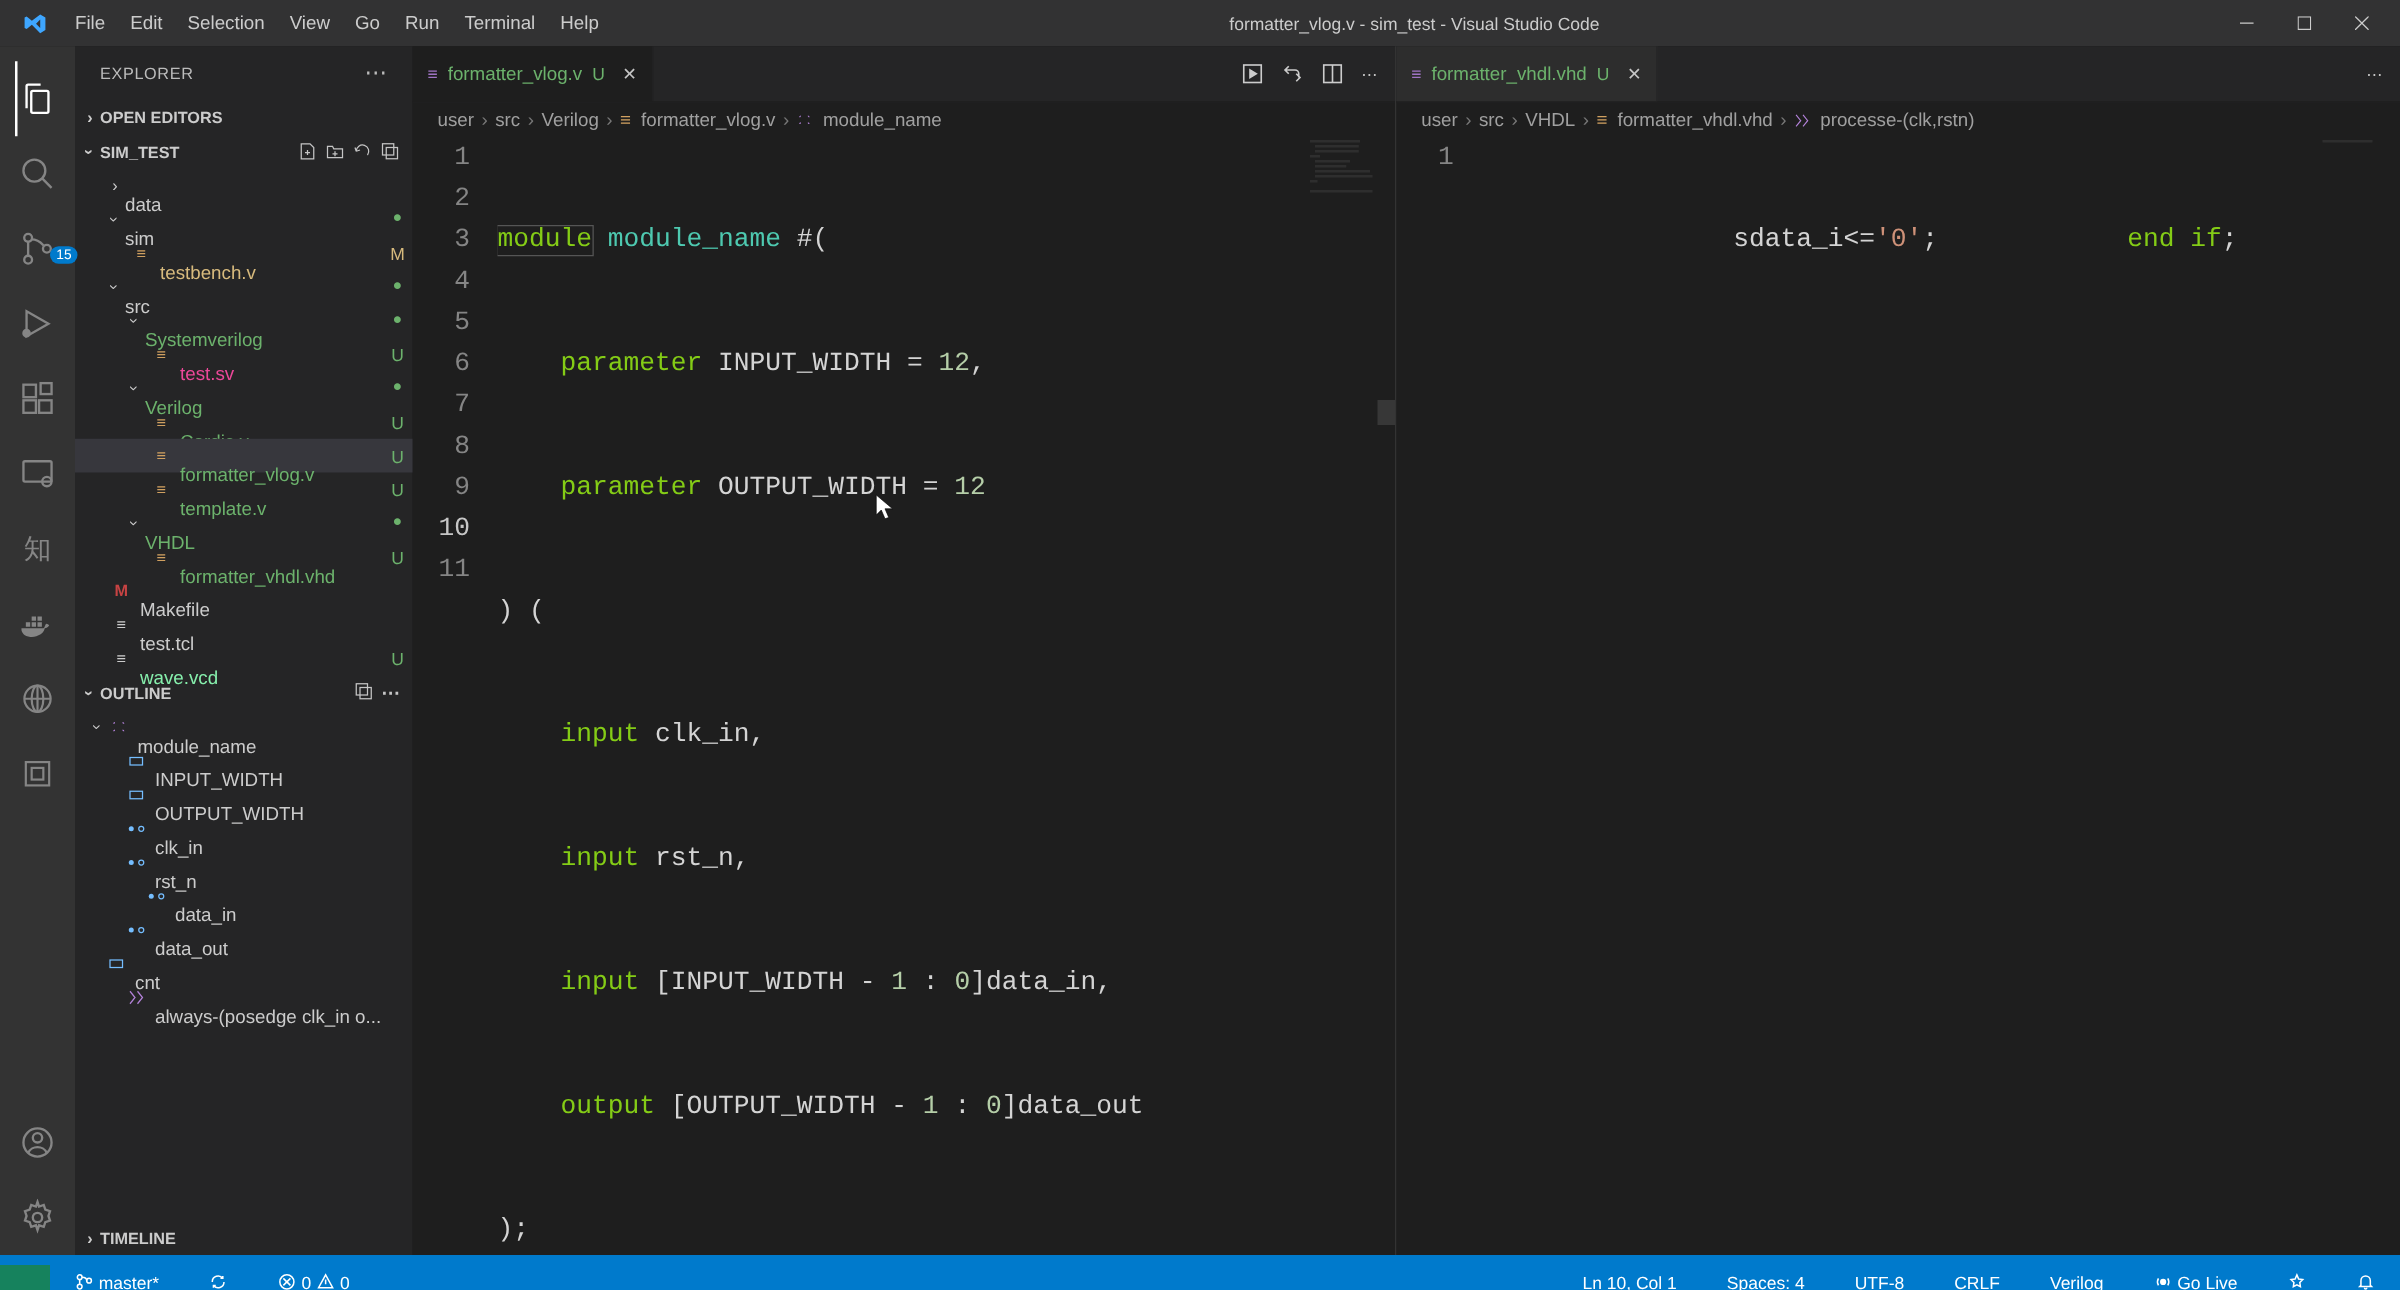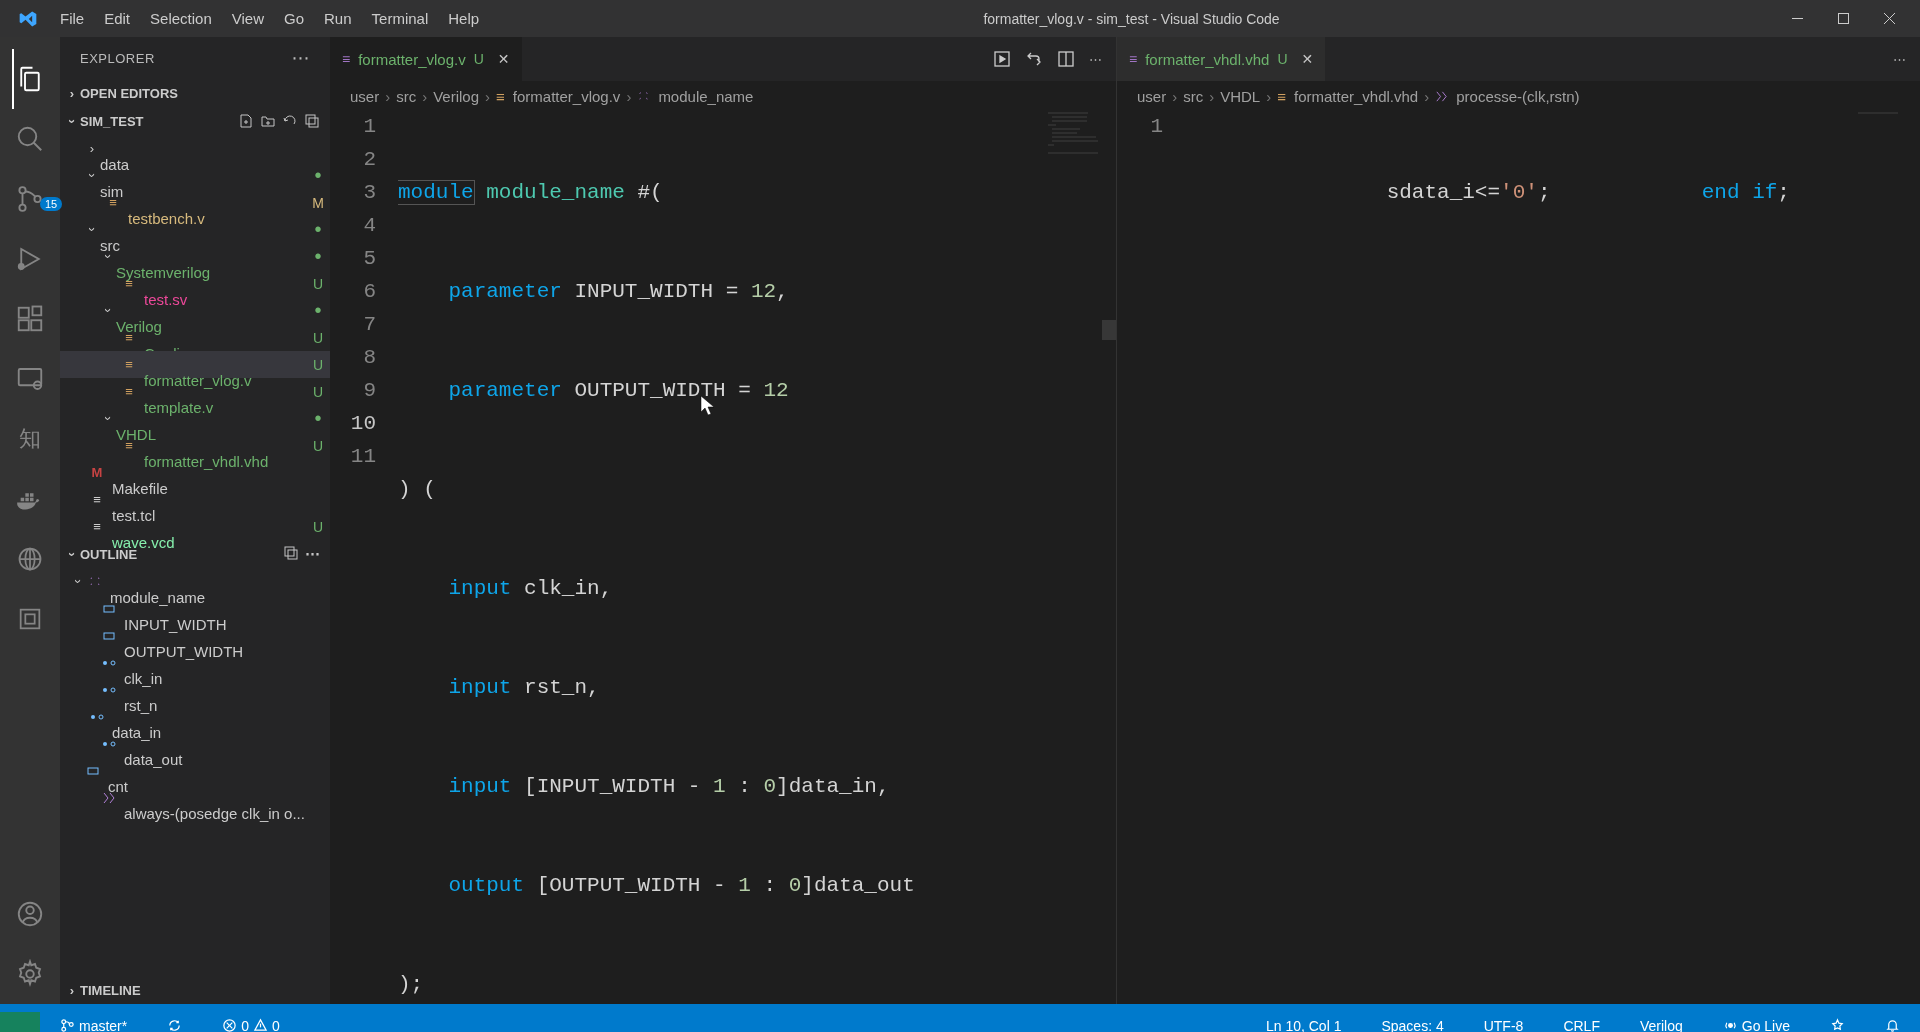--- a/index.html
+++ b/index.html
@@ -240,21 +240,21 @@
   user-select: none;
 }
 .gutter .ln { height: 33px; }
 .code {
   flex: 1;
   color: #d4d4d4;
   white-space: pre;
   overflow: hidden;
 }
 .code .line { height: 33px; }
-.tok-kw { color: #0ea5e9; }
+.tok-kw { color: #84cc16; }
 .tok-name { color: #4ec9b0; }
 .tok-num { color: #b5cea8; }
 .minimap {
   position: absolute;
   right: 12px;
   top: 0;
   width: 60px;
   height: 100%;
   opacity: 0.3;
 }
@@ -589,21 +589,21 @@
       </div>
       <div class="tree-row" style="padding-left:40px">
         <span class="sym-icon">
             <svg width="14" height="8" viewBox="0 0 14 8">
               <circle cx="3" cy="4" r="2" fill="#75beff"></circle>
               <circle cx="11" cy="4" r="2" fill="none" stroke="#75beff"></circle>
             </svg>
           </span>
         <span class="label">rst_n</span>
       </div>
-      <div class="tree-row" style="padding-left:28px">
+      <div class="tree-row" style="padding-left:56px">
         <span class="sym-icon">
             <svg width="14" height="8" viewBox="0 0 14 8">
               <circle cx="3" cy="4" r="2" fill="#75beff"></circle>
               <circle cx="11" cy="4" r="2" fill="none" stroke="#75beff"></circle>
             </svg>
           </span>
         <span class="label">data_in</span>
       </div>
       <div class="tree-row" style="padding-left:40px">
         <span class="sym-icon">

